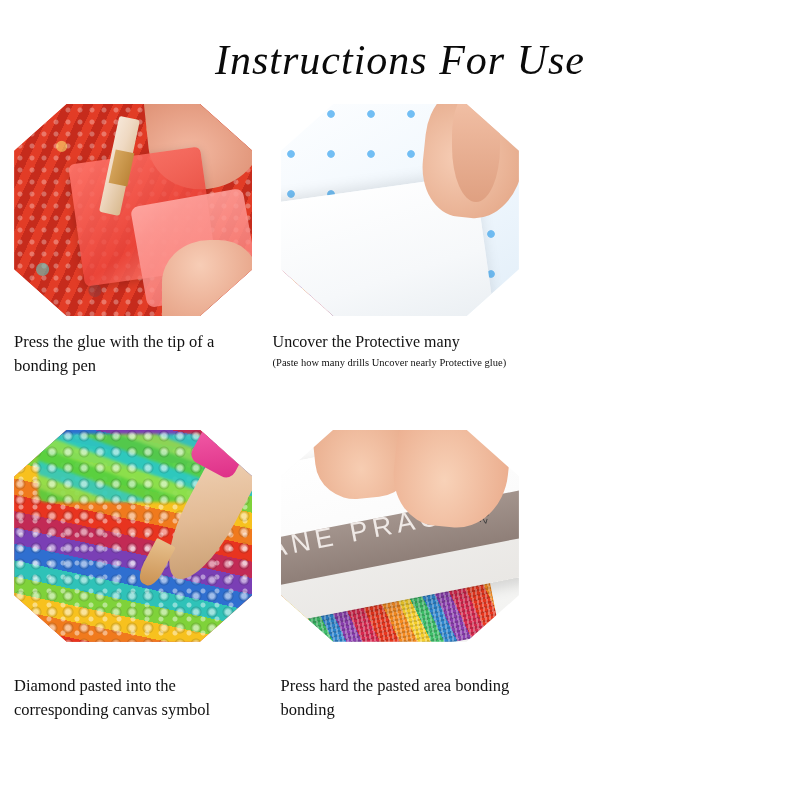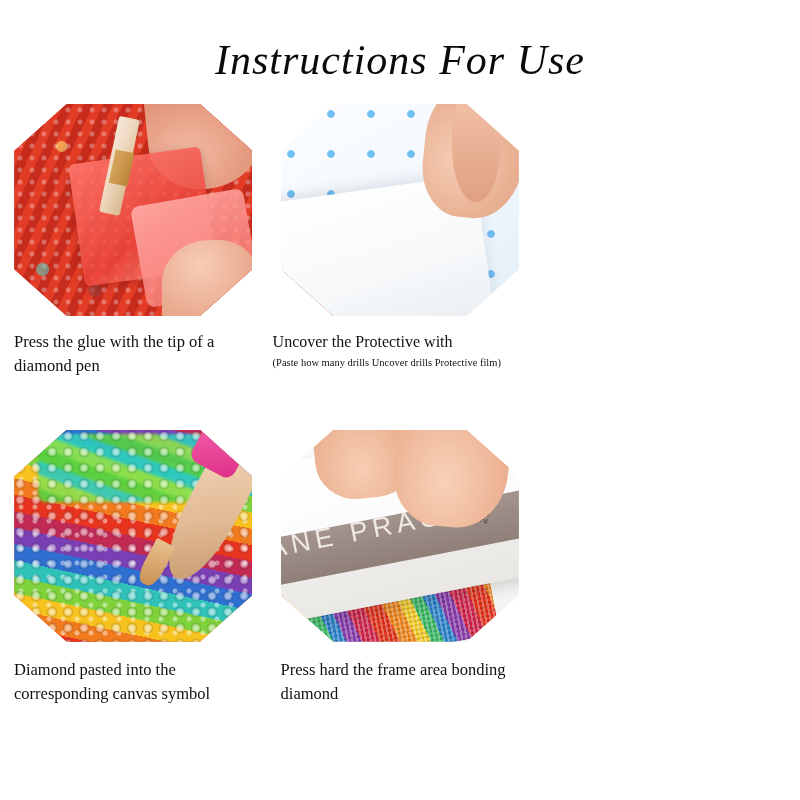--- a/index.html
+++ b/index.html
@@ -73,21 +73,21 @@
     padding: 14px 6px 0 14px;
   }
   .caption.c3 { padding-left: 6px; font-size: 16px; }
   .caption .sub {
     display: block;
     font-size: 10.5px;
     line-height: 1.5;
     margin-top: 2px;
     color: #111;
   }
-  .row2 .caption { padding-top: 16px; }
+  .row2 .caption { padding-top: 32px; }
 
   
   .p1 { background:
       radial-gradient(circle at 20% 20%, rgba(255,240,120,.55) 0 5px, transparent 6px),
       radial-gradient(circle at 58% 12%, rgba(255,236,110,.5) 0 5px, transparent 6px),
       radial-gradient(circle at 12% 78%, rgba(90,200,190,.6) 0 6px, transparent 7px),
       radial-gradient(circle at 34% 88%, rgba(150,60,60,.6) 0 6px, transparent 7px),
       repeating-radial-gradient(circle at 6px 6px, rgba(255,255,255,.30) 0 2px, transparent 3px 12px),
       repeating-linear-gradient(115deg, #e23c26 0 9px, #c62b1c 9px 18px),
       linear-gradient(160deg,#e8452c 0%, #cf3420 55%, #b02a18 100%);
@@ -368,37 +368,37 @@
         <div class="photo-wrap">
           <div class="photo p1">
             <div class="finger"></div>
             <div class="bag"></div>
             <div class="pen"></div>
             <div class="pen-band"></div>
             <div class="bag2"></div>
             <div class="finger2"></div>
           </div>
         </div>
-        <div class="caption c1">Press the glue with the tip of a diamond  pen</div>
+        <div class="caption c1">Press the glue with the tip of a bonding  pen</div>
       </div>
 
 
       <div class="cell">
         <div class="photo-wrap">
           <div class="photo p3">
             <div class="canvas"></div>
             <div class="sym"></div>
             <div class="film"></div>
             <div class="finger"></div>
             <div class="finger-b"></div>
           </div>
         </div>
         <div class="caption c3">
-          <span>Uncover the Protective with</span>
-          <span class="sub">(Paste how many drills Uncover drills Protective film)</span>
+          <span>Uncover the Protective many</span>
+          <span class="sub">(Paste how many drills Uncover nearly Protective glue)</span>
         </div>
       </div>
 
     </div>
 
     <div class="row row2" style="margin-top:52px;">
 
       <div class="cell">
         <div class="photo-wrap">
           <div class="photo p4">
@@ -417,20 +417,20 @@
           <div class="photo p5">
             <div class="canvas"></div>
             <div class="book"></div>
             <div class="spine"></div>
             <div class="spine-text">ANE PRACE</div>
             <div class="year">2019 SO</div>
             <div class="hand-a"></div>
             <div class="hand-b"></div>
           </div>
         </div>
-        <div class="caption c5">Press hard the frame area bonding diamond</div>
+        <div class="caption c5">Press hard the pasted area bonding bonding</div>
       </div>
 
 
     </div>
 
   </div>
 </div>
 
 </body></html>

